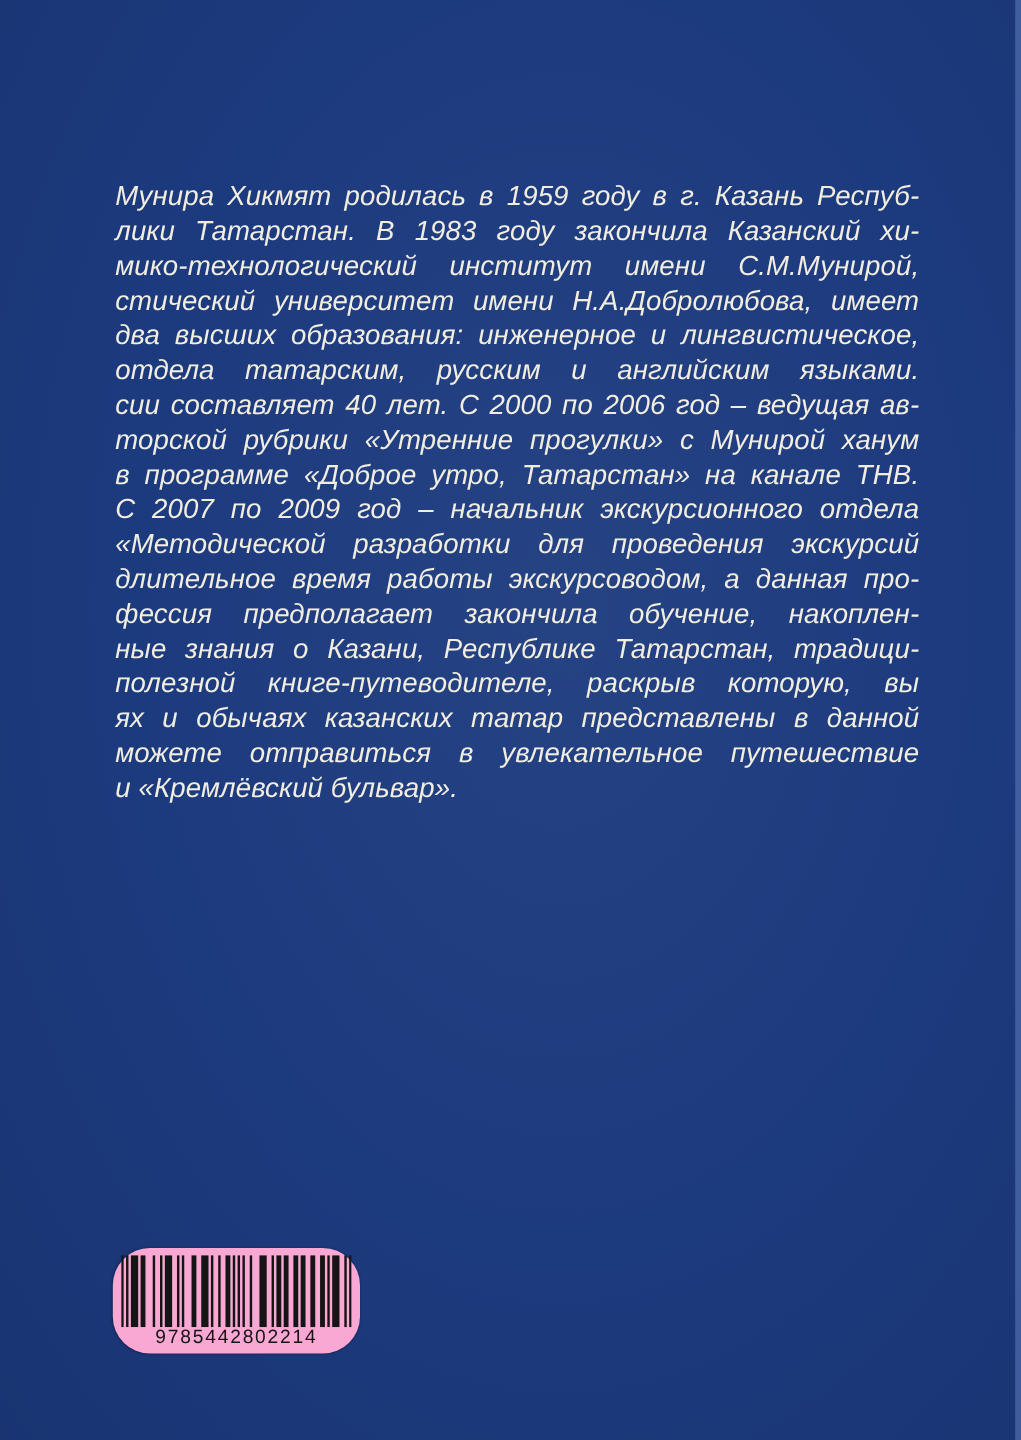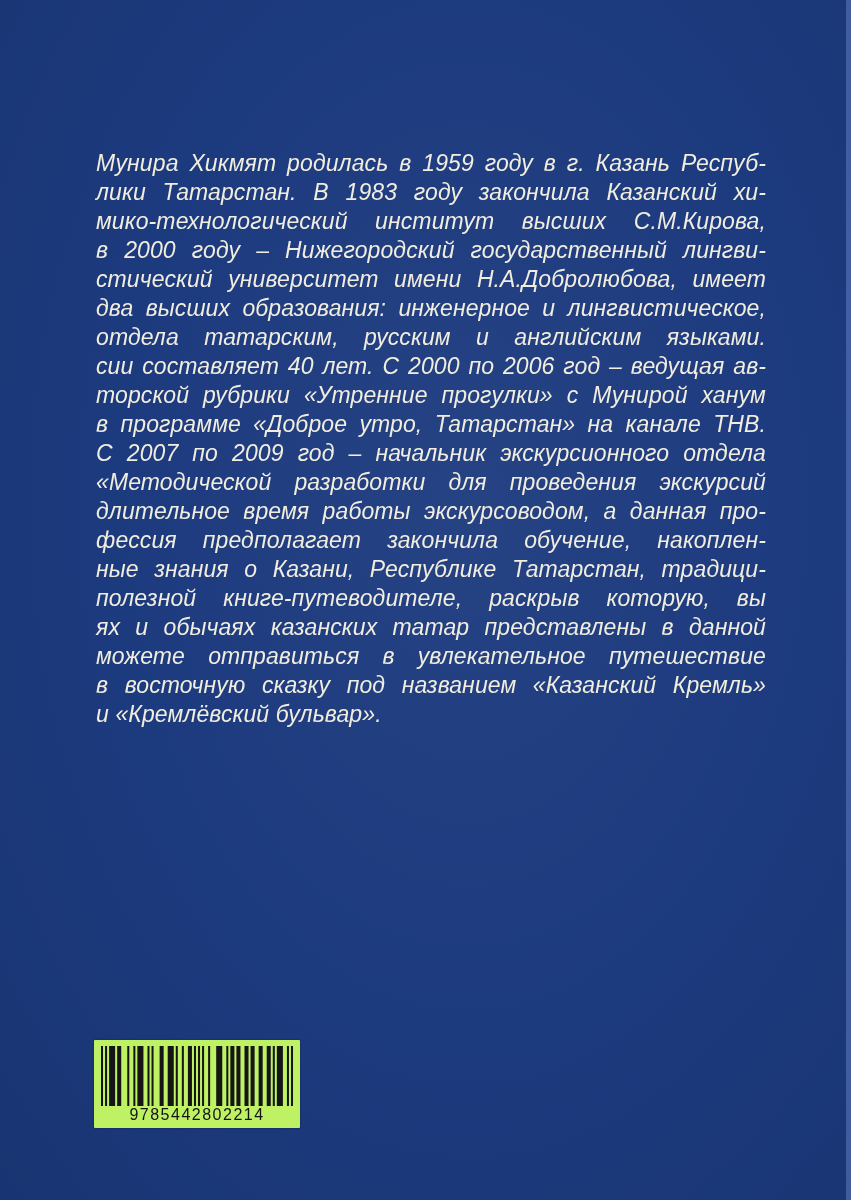--- a/index.html
+++ b/index.html
@@ -85,41 +85,39 @@
 </head>
 <body>
 
 <div class="cover" style="background: rgb(28, 58, 126);">
   <div class="cover-tint"></div>
   <div class="edge-highlight"></div>
 
   <div class="bio" style="color: rgb(241, 237, 223);">
       <div class="bio-line">Мунира Хикмят родилась в 1959 году в г. Казань Респуб-</div>
       <div class="bio-line">лики Татарстан. В 1983 году закончила Казанский хи-</div>
-      <div class="bio-line">мико-технологический институт высших С.М.Кирова,</div>
-      <div class="bio-line">в 2000 году – Нижегородский государственный лингви-</div>
+      <div class="bio-line">мико-технологический институт имени С.М.Мунирой,</div>
       <div class="bio-line">стический университет имени Н.А.Добролюбова, имеет</div>
       <div class="bio-line">два высших образования: инженерное и лингвистическое,</div>
       <div class="bio-line">отдела татарским, русским и английским языками.</div>
       <div class="bio-line">сии составляет 40 лет. С 2000 по 2006 год – ведущая ав-</div>
       <div class="bio-line">торской рубрики «Утренние прогулки» с Мунирой ханум</div>
       <div class="bio-line">в программе «Доброе утро, Татарстан» на канале ТНВ.</div>
       <div class="bio-line">С 2007 по 2009 год – начальник экскурсионного отдела</div>
       <div class="bio-line">«Методической разработки для проведения экскурсий</div>
       <div class="bio-line">длительное время работы экскурсоводом, а данная про-</div>
       <div class="bio-line">фессия предполагает закончила обучение, накоплен-</div>
       <div class="bio-line">ные знания о Казани, Республике Татарстан, традици-</div>
       <div class="bio-line">полезной книге-путеводителе, раскрыв которую, вы</div>
       <div class="bio-line">ях и обычаях казанских татар представлены в данной</div>
       <div class="bio-line">можете отправиться в увлекательное путешествие</div>
-      <div class="bio-line">в восточную сказку под названием «Казанский Кремль»</div>
       <div class="bio-line last">и «Кремлёвский бульвар».</div>
     </div>
 
-  <div class="barcode-label" style="background: #bef264;">
+  <div class="barcode-label" style="background: #f9a8d4; border-radius: 31px;">
     <div class="barcode-bars">
       <svg viewBox="0 0 95 1" preserveAspectRatio="none" xmlns="http://www.w3.org/2000/svg">
           <rect x="0" y="0" width="1" height="1" fill="#151515"></rect>
           <rect x="2" y="0" width="1" height="1" fill="#151515"></rect>
           <rect x="4" y="0" width="3" height="1" fill="#151515"></rect>
           <rect x="8" y="0" width="2" height="1" fill="#151515"></rect>
           <rect x="13" y="0" width="1" height="1" fill="#151515"></rect>
           <rect x="16" y="0" width="1" height="1" fill="#151515"></rect>
           <rect x="18" y="0" width="3" height="1" fill="#151515"></rect>
           <rect x="23" y="0" width="1" height="1" fill="#151515"></rect>

